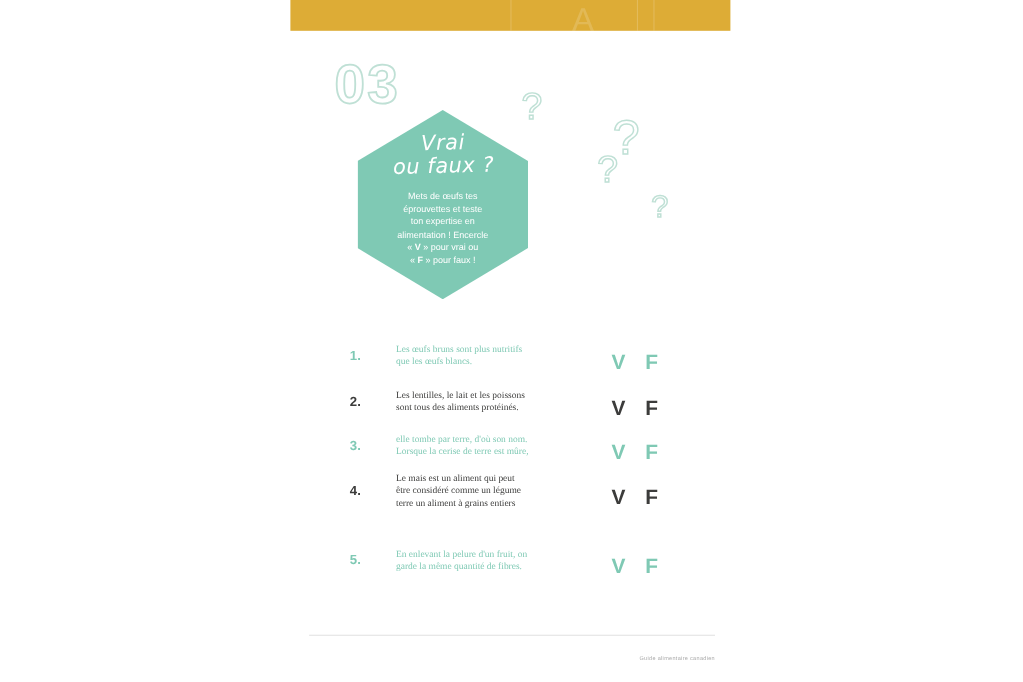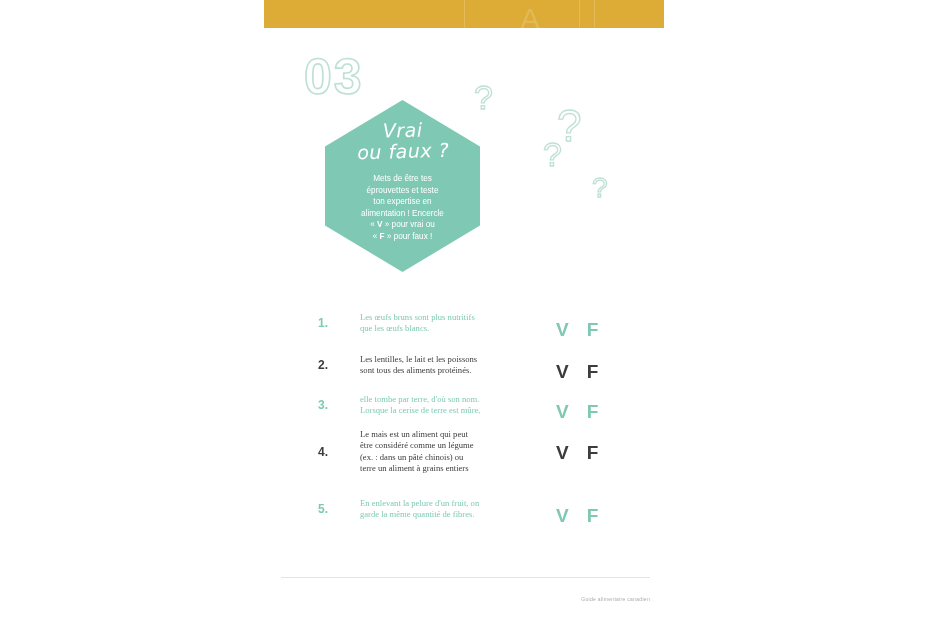--- a/index.html
+++ b/index.html
@@ -204,21 +204,21 @@
       <div class="qmark" style="left: 543px; top: 137px; font-size: 34px;">?</div>
       <div class="qmark" style="left: 592px; top: 174px; font-size: 28px;">?</div>
     </div>
 
   <div id="hexagon">
     <div id="hex-title">
       <div>Vrai</div>
       <div>ou faux ?</div>
     </div>
     <div id="hex-body">
-      <div>Mets de être tes</div>
+      <div>Mets de œufs tes</div>
       <div>éprouvettes et teste</div>
       <div>ton expertise en</div>
       <div>alimentation ! Encercle</div>
       <div><span>« </span><b>V</b><span> » pour vrai ou</span></div>
       <div><span>« </span><b>F</b><span> » pour faux !</span></div>
     </div>
   </div>
 
   <div id="quiz">
       <div class="quiz-row" style="top: 0px;">
@@ -252,21 +252,20 @@
       </div>
       <div class="answers green" style="top: 89px;">
         <span>V</span>
         <span>F</span>
       </div>
       <div class="quiz-row" style="top: 117px;">
         <div class="q-num dark">4.</div>
         <div class="q-text dark">
           <div>Le mais est un aliment qui peut</div>
           <div>être considéré comme un légume</div>
-          <div>(ex. : dans un pâté chinois) ou</div>
           <div>terre un aliment à grains entiers</div>
         </div>
       </div>
       <div class="answers dark" style="top: 130px;">
         <span>V</span>
         <span>F</span>
       </div>
       <div class="quiz-row" style="top: 186px;">
         <div class="q-num green">5.</div>
         <div class="q-text green">

